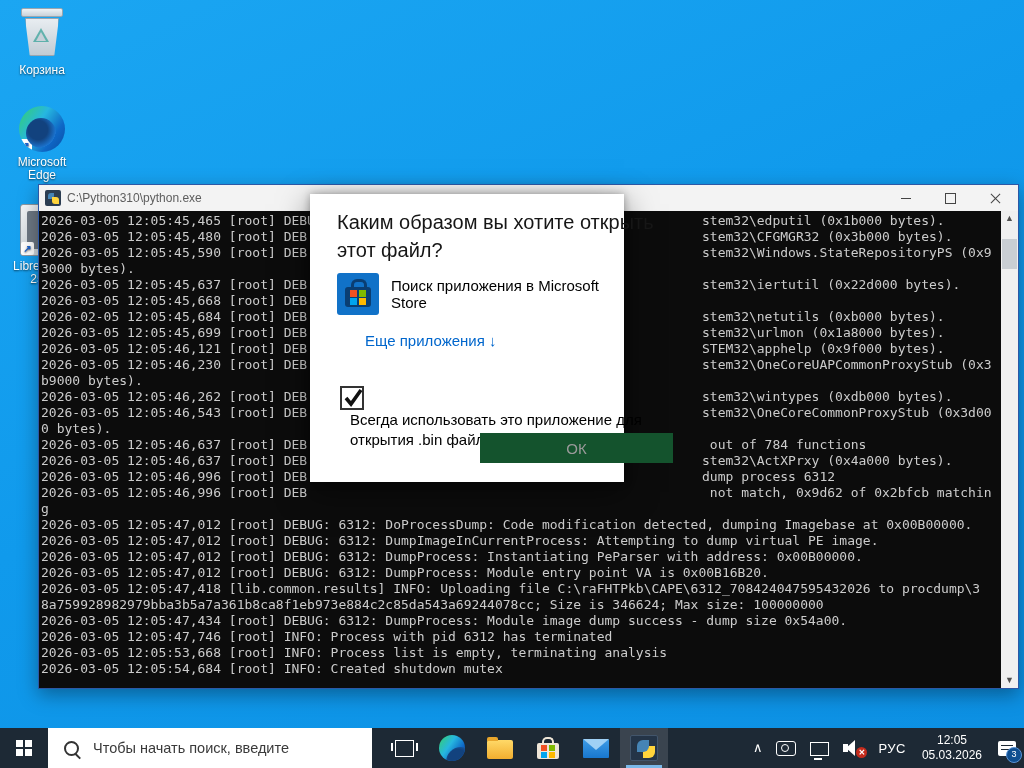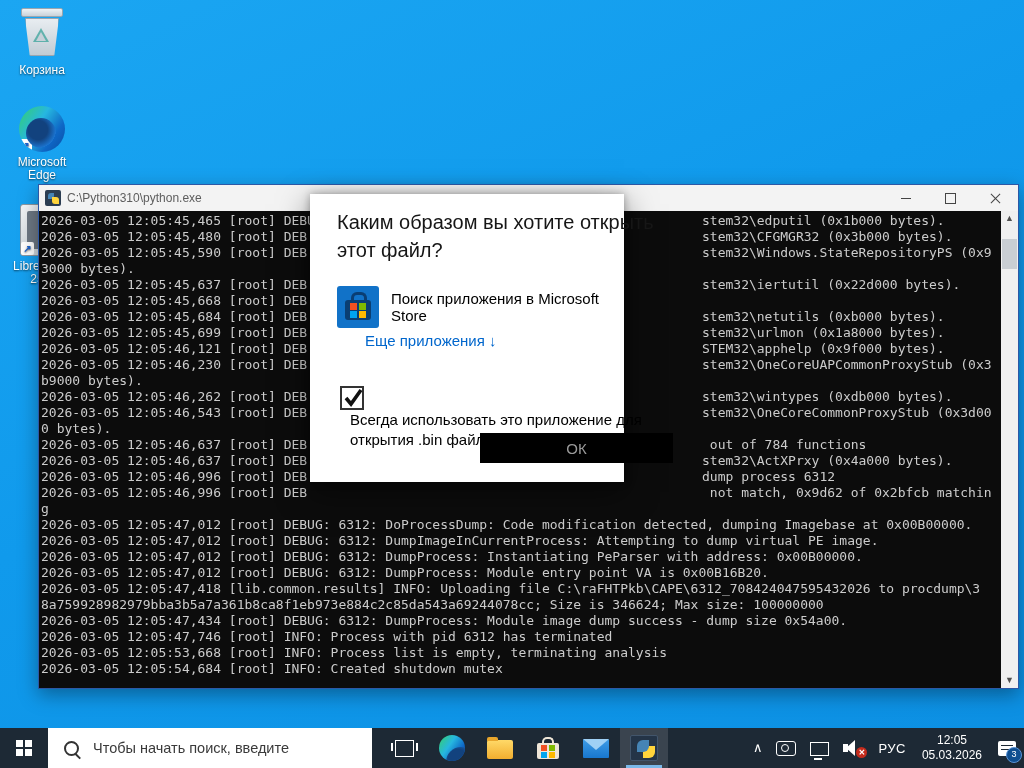--- a/index.html
+++ b/index.html
@@ -66,37 +66,37 @@
   .console-scrollbar{position:absolute;right:0;top:26px;width:17px;bottom:0;background:#f0f0f0;z-index:3;}
   .sb-arrow{position:absolute;left:0;width:17px;height:15px;color:#505050;font-size:9px;line-height:15px;text-align:center;}
   .sb-up{top:0;}
   .sb-down{bottom:0;}
   .sb-thumb{position:absolute;left:1px;top:28px;width:15px;height:30px;background:#c9ced3;}
 
   
   .openwith-dialog{position:absolute;left:310px;top:194px;width:314px;height:288px;background:#fff;z-index:5;
     box-shadow:0 10px 30px rgba(0,0,0,.5),0 0 8px rgba(0,0,0,.3);color:#111;}
   .dlg-title{position:absolute;left:27px;top:14px;width:320px;font-size:20px;line-height:28px;color:#161616;}
-  .dlg-store-row{position:absolute;left:27px;top:92px;display:flex;align-items:center;}
+  .dlg-store-row{position:absolute;left:27px;top:79px;display:flex;align-items:center;}
   .store-tile{width:42px;height:42px;background:#1172c8;border-radius:3px;position:relative;flex:none;}
   .store-bag{position:absolute;left:8px;top:14px;width:26px;height:20px;background:#0a3e73;border-radius:3px;}
   .store-bag:before{content:"";position:absolute;left:6px;top:-8px;width:10px;height:10px;
     border:3px solid #0a3e73;border-bottom:none;border-radius:6px 6px 0 0;}
   .store-sq{position:absolute;width:7px;height:7px;}
   .sq-r{left:5px;top:3px;background:#f25022;}
   .sq-g{left:14px;top:3px;background:#7fba00;}
   .sq-b{left:5px;top:11px;background:#00a4ef;}
   .sq-y{left:14px;top:11px;background:#ffb900;}
   .dlg-store-label{margin-left:12px;font-size:15px;color:#000;}
   .dlg-moreapps{position:absolute;left:27px;top:138px;font-size:15px;color:#0066cc;cursor:pointer;margin-left:28px;}
   .dlg-check-row{position:absolute;left:30px;top:190px;display:flex;width:330px;flex-direction:column;}
   .dlg-checkbox{width:20px;height:20px;border:2px solid #333;background:#fff;flex:none;position:relative;margin-top:2px;}
   .dlg-checkbox svg{position:absolute;left:0px;top:-2px;}
   .dlg-check-label{margin-left:10px;font-size:15px;line-height:20px;color:#000;}
-  .dlg-ok{position:absolute;left:170px;top:239px;width:193px;height:30px;background:#000000;
+  .dlg-ok{position:absolute;left:170px;top:239px;width:193px;height:30px;background:#14532d;
     border:none;font-size:15px;color:#9a9a9a;font-family:"Liberation Sans",sans-serif;}
 
   
   .taskbar{position:absolute;left:0;top:728px;width:1024px;height:40px;background:#1d2935;z-index:10;
     display:flex;align-items:center;}
   .tb-start{width:48px;height:40px;display:flex;align-items:center;justify-content:center;flex:none;}
   .start-logo{width:16px;height:16px;display:grid;grid-template-columns:7px 7px;grid-template-rows:7px 7px;gap:2px;}
   .start-logo i{background:#fff;display:block;}
   .tb-search{width:324px;height:40px;background:#fff;display:flex;align-items:center;flex:none;position:relative;}
   .search-glyph{width:11px;height:11px;border:2px solid #333;border-radius:50%;margin-left:16px;position:relative;flex:none;}
@@ -198,21 +198,21 @@
           </span>
       </div>
     </div>
     <div class="console-body">
         <div class="cline"><span>2026-03-05 12:05:45,465 [root] DEBU</span><span class="cright">stem32\edputil (0x1b000 bytes).</span></div>
         <div class="cline"><span>2026-03-05 12:05:45,480 [root] DEB</span><span class="cright">stem32\CFGMGR32 (0x3b000 bytes).</span></div>
         <div class="cline"><span>2026-03-05 12:05:45,590 [root] DEB</span><span class="cright">stem32\Windows.StateRepositoryPS (0x9</span></div>
         <div class="cline">3000 bytes).</div>
         <div class="cline"><span>2026-03-05 12:05:45,637 [root] DEB</span><span class="cright">stem32\iertutil (0x22d000 bytes).</span></div>
         <div class="cline"><span>2026-03-05 12:05:45,668 [root] DEB</span></div>
-        <div class="cline"><span>2026-03-05 12:05:45,684 [root] DEB</span><span class="cright">stem32\netutils (0xb000 bytes).</span></div>
+        <div class="cline"><span>2026-02-05 12:05:45,684 [root] DEB</span><span class="cright">stem32\netutils (0xb000 bytes).</span></div>
         <div class="cline"><span>2026-03-05 12:05:45,699 [root] DEB</span><span class="cright">stem32\urlmon (0x1a8000 bytes).</span></div>
         <div class="cline"><span>2026-03-05 12:05:46,121 [root] DEB</span><span class="cright">STEM32\apphelp (0x9f000 bytes).</span></div>
         <div class="cline"><span>2026-03-05 12:05:46,230 [root] DEB</span><span class="cright">stem32\OneCoreUAPCommonProxyStub (0x3</span></div>
         <div class="cline">b9000 bytes).</div>
         <div class="cline"><span>2026-03-05 12:05:46,262 [root] DEB</span><span class="cright">stem32\wintypes (0xdb000 bytes).</span></div>
         <div class="cline"><span>2026-03-05 12:05:46,543 [root] DEB</span><span class="cright">stem32\OneCoreCommonProxyStub (0x3d00</span></div>
         <div class="cline">0 bytes).</div>
         <div class="cline"><span>2026-03-05 12:05:46,637 [root] DEB</span><span class="cright"> out of 784 functions</span></div>
         <div class="cline"><span>2026-03-05 12:05:46,637 [root] DEB</span><span class="cright">stem32\ActXPrxy (0x4a000 bytes).</span></div>
         <div class="cline"><span>2026-03-05 12:05:46,996 [root] DEB</span><span class="cright">dump process 6312</span></div>

